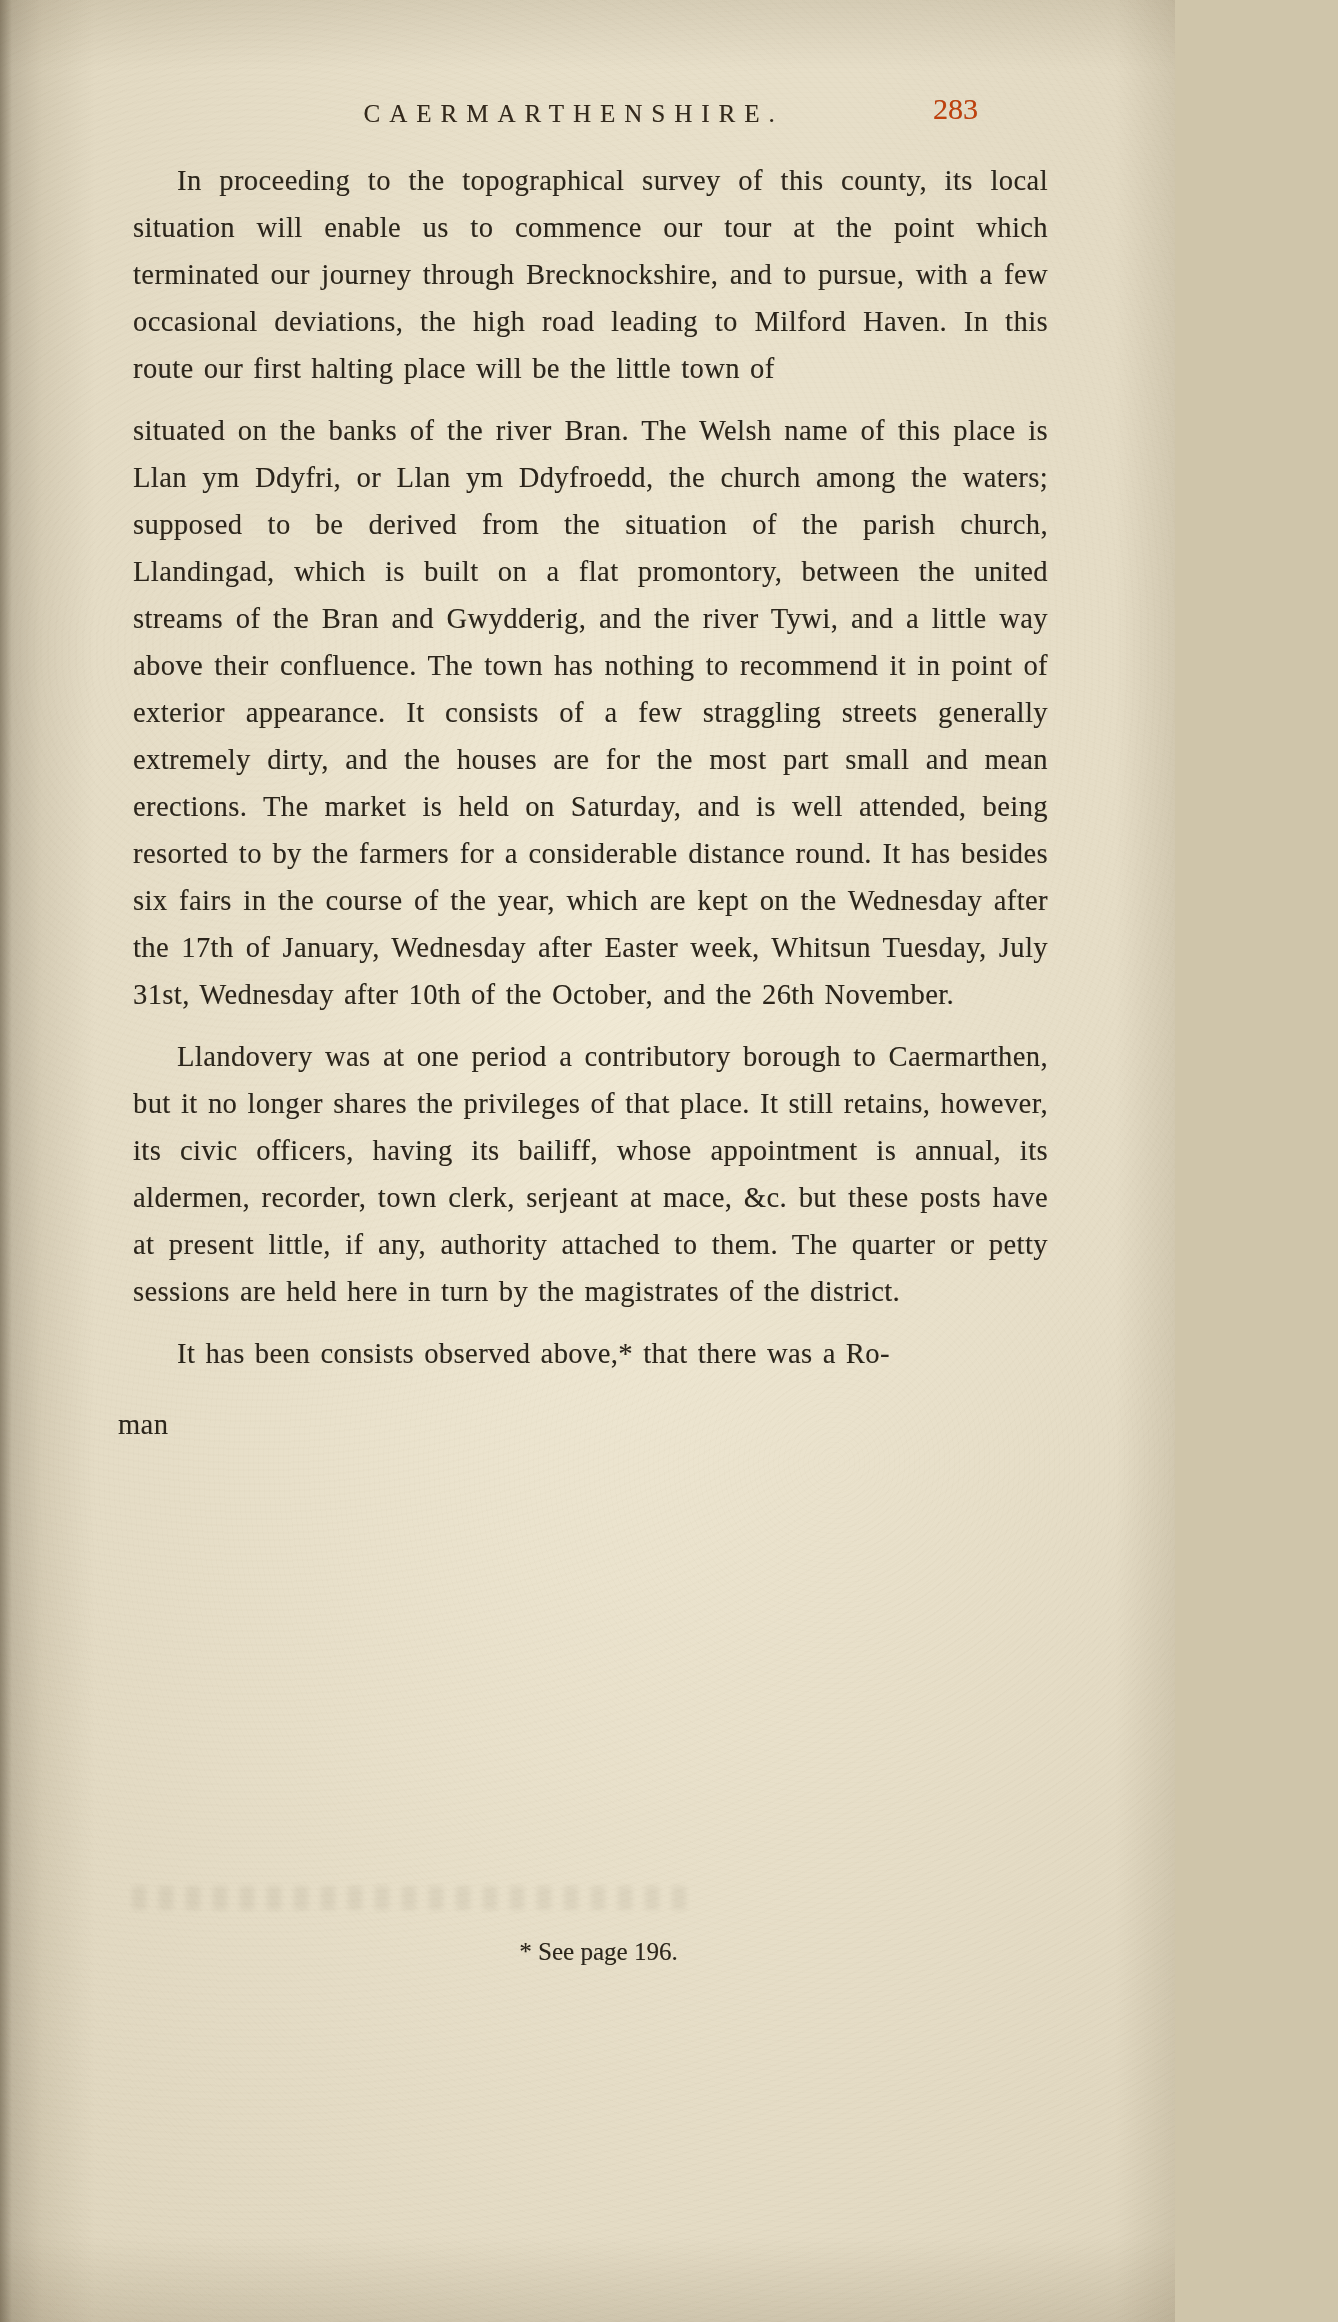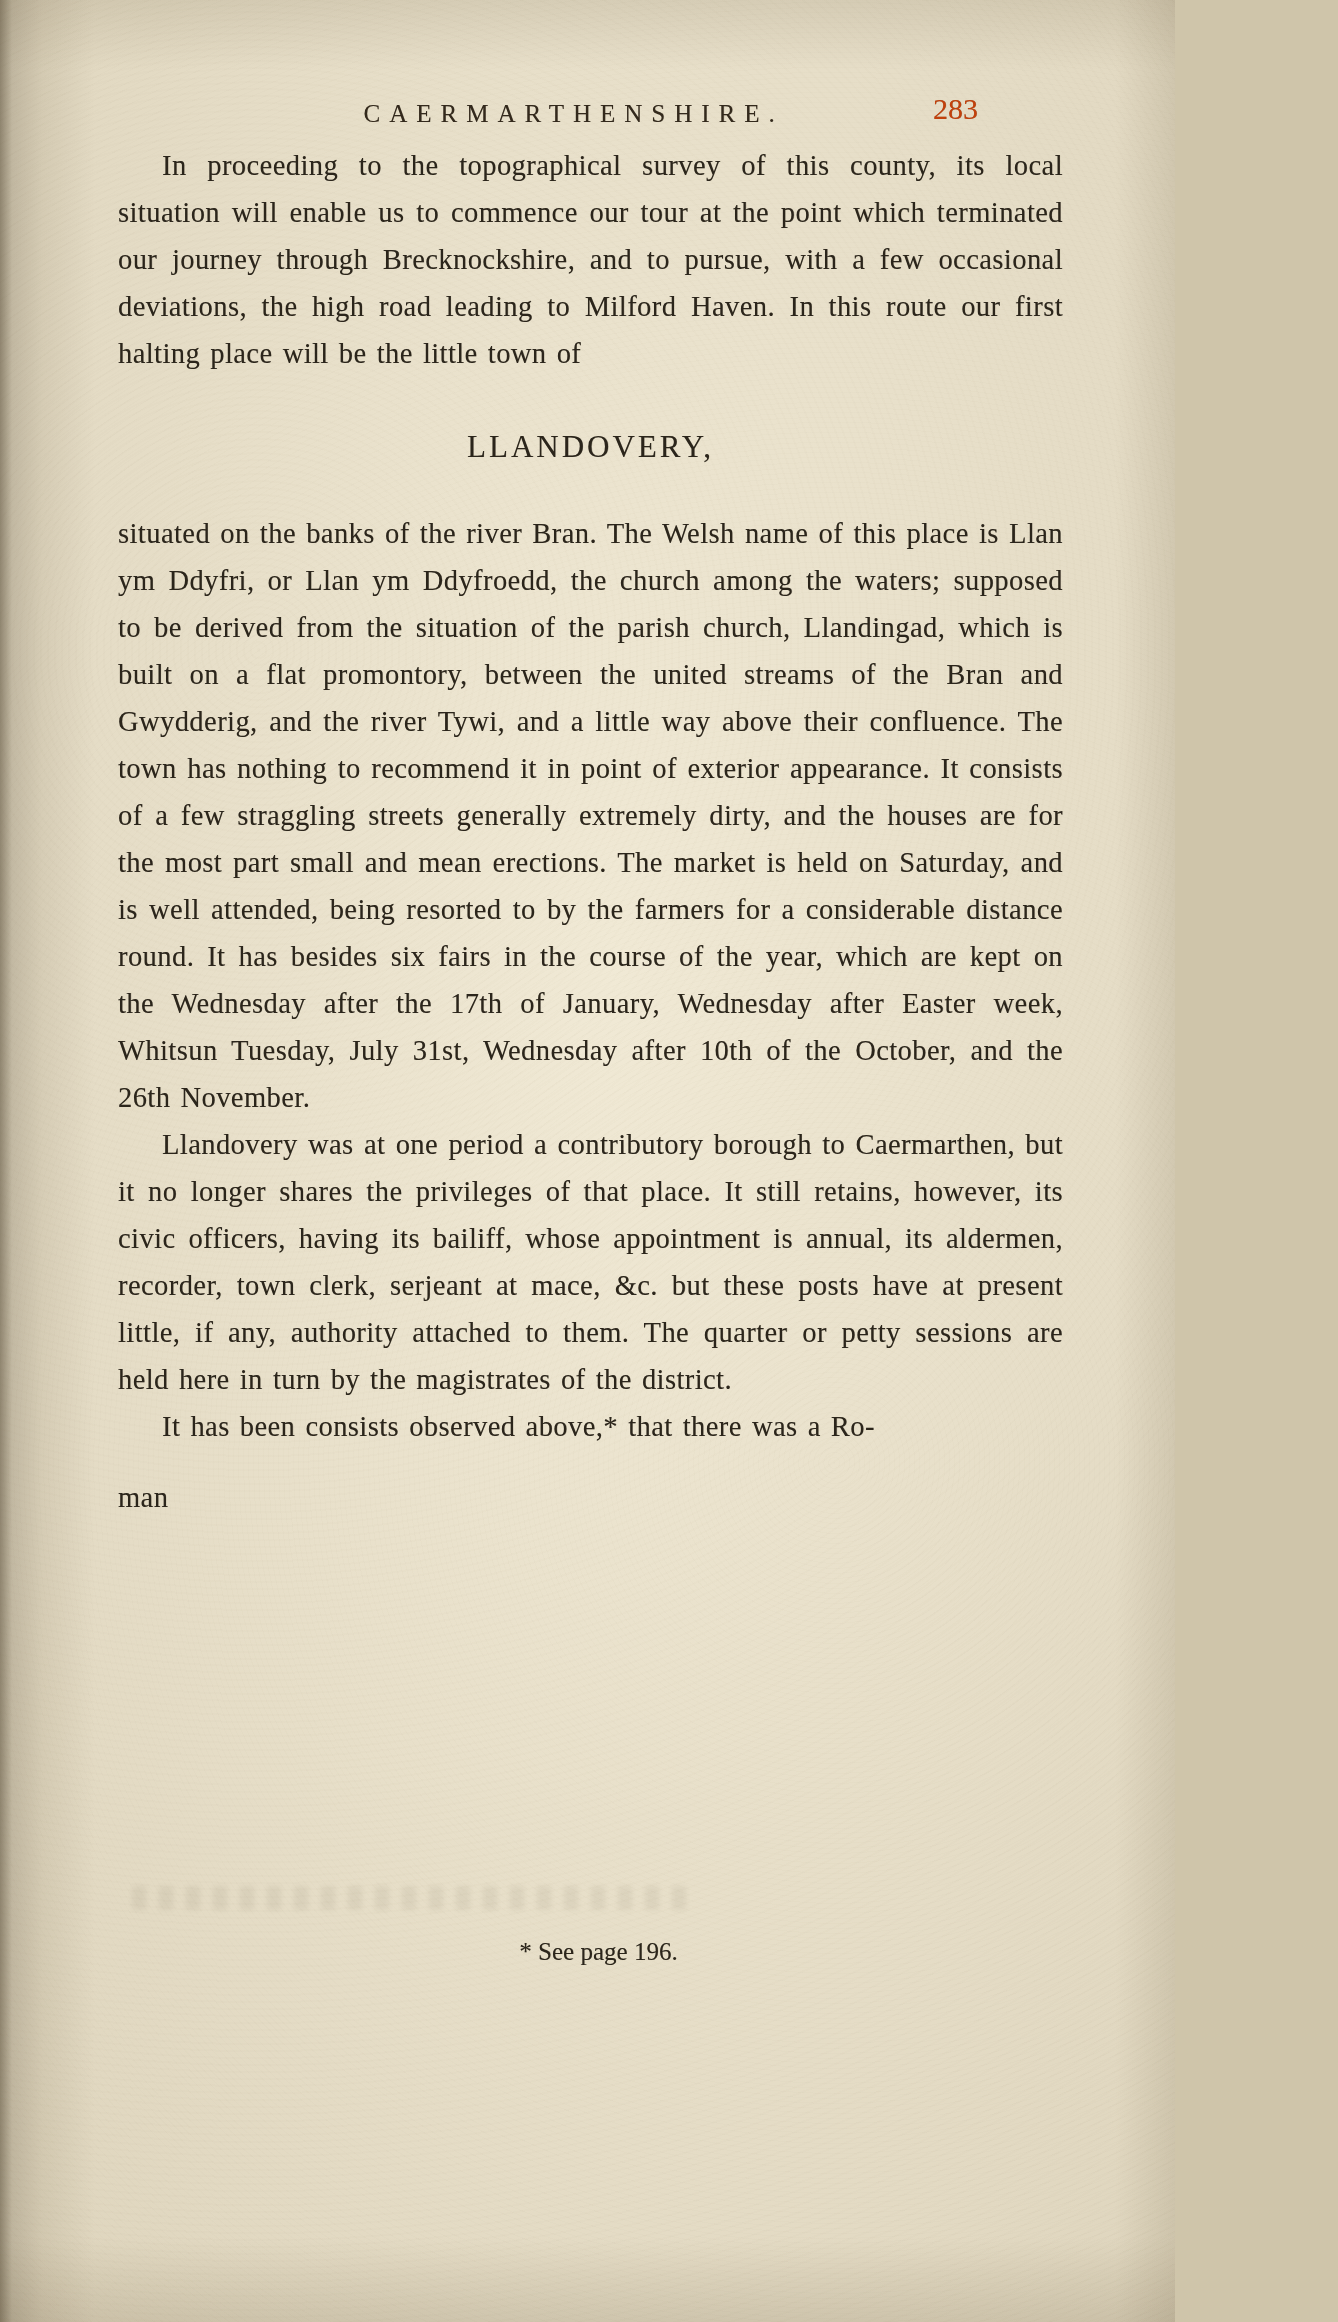--- a/index.html
+++ b/index.html
@@ -75,21 +75,21 @@
     top: 142px;
     font-size: 28.5px;
     line-height: 47px;
     color: #2b251b;
     text-align: justify;
     word-spacing: 0.09em;
     letter-spacing: 0.015em;
     text-shadow: 0.3px 0.3px 0.6px rgba(40,32,20,0.30);
   }
 
-  .para { margin: 0; }
+  .para { margin: 15px; }
   .para.indent { text-indent: 44px; }
 
   .section-heading {
     margin: 46px 0 40px;
     text-align: center;
     font-size: 31px;
     font-weight: normal;
     letter-spacing: 3px;
     color: #2b251b;
   }
@@ -134,21 +134,20 @@
 
   <header class="running-head">
     <span class="header-title">CAERMARTHENSHIRE.</span>
     <span class="page-number">283</span>
   </header>
 
   <main class="text-block">
 
     <p class="para indent">In proceeding to the topographical survey of this county, its local situation will enable us to commence our tour at the point which terminated our journey through Brecknockshire, and to pursue, with a few occasional deviations, the high road leading to Milford Haven. In this route our first halting place will be the little town of</p>
 
-    <h2 class="section-heading">LLANDOVERY,</h2>
 
     <p class="para">situated on the banks of the river Bran. The Welsh name of this place is Llan ym Ddyfri, or Llan ym Ddyfroedd, the church among the waters; supposed to be derived from the situation of the parish church, Llandingad, which is built on a flat promontory, between the united streams of the Bran and Gwydderig, and the river Tywi, and a little way above their confluence. The town has nothing to recommend it in point of exterior appearance. It consists of a few straggling streets generally extremely dirty, and the houses are for the most part small and mean erections. The market is held on Saturday, and is well attended, being resorted to by the farmers for a considerable distance round. It has besides six fairs in the course of the year, which are kept on the Wednesday after the 17th of January, Wednesday after Easter week, Whitsun Tuesday, July 31st, Wednesday after 10th of the October, and the 26th November.</p>
 
     <p class="para indent">Llandovery was at one period a contributory borough to Caermarthen, but it no longer shares the privileges of that place. It still retains, however, its civic officers, having its bailiff, whose appointment is annual, its aldermen, recorder, town clerk, serjeant at mace, &amp;c. but these posts have at present little, if any, authority attached to them. The quarter or petty sessions are held here in turn by the magistrates of the district.</p>
 
     <p class="para indent">It has been consists observed above,* that there was a Ro-</p>
 
     <div class="catchword">man</div>
 
   </main>

